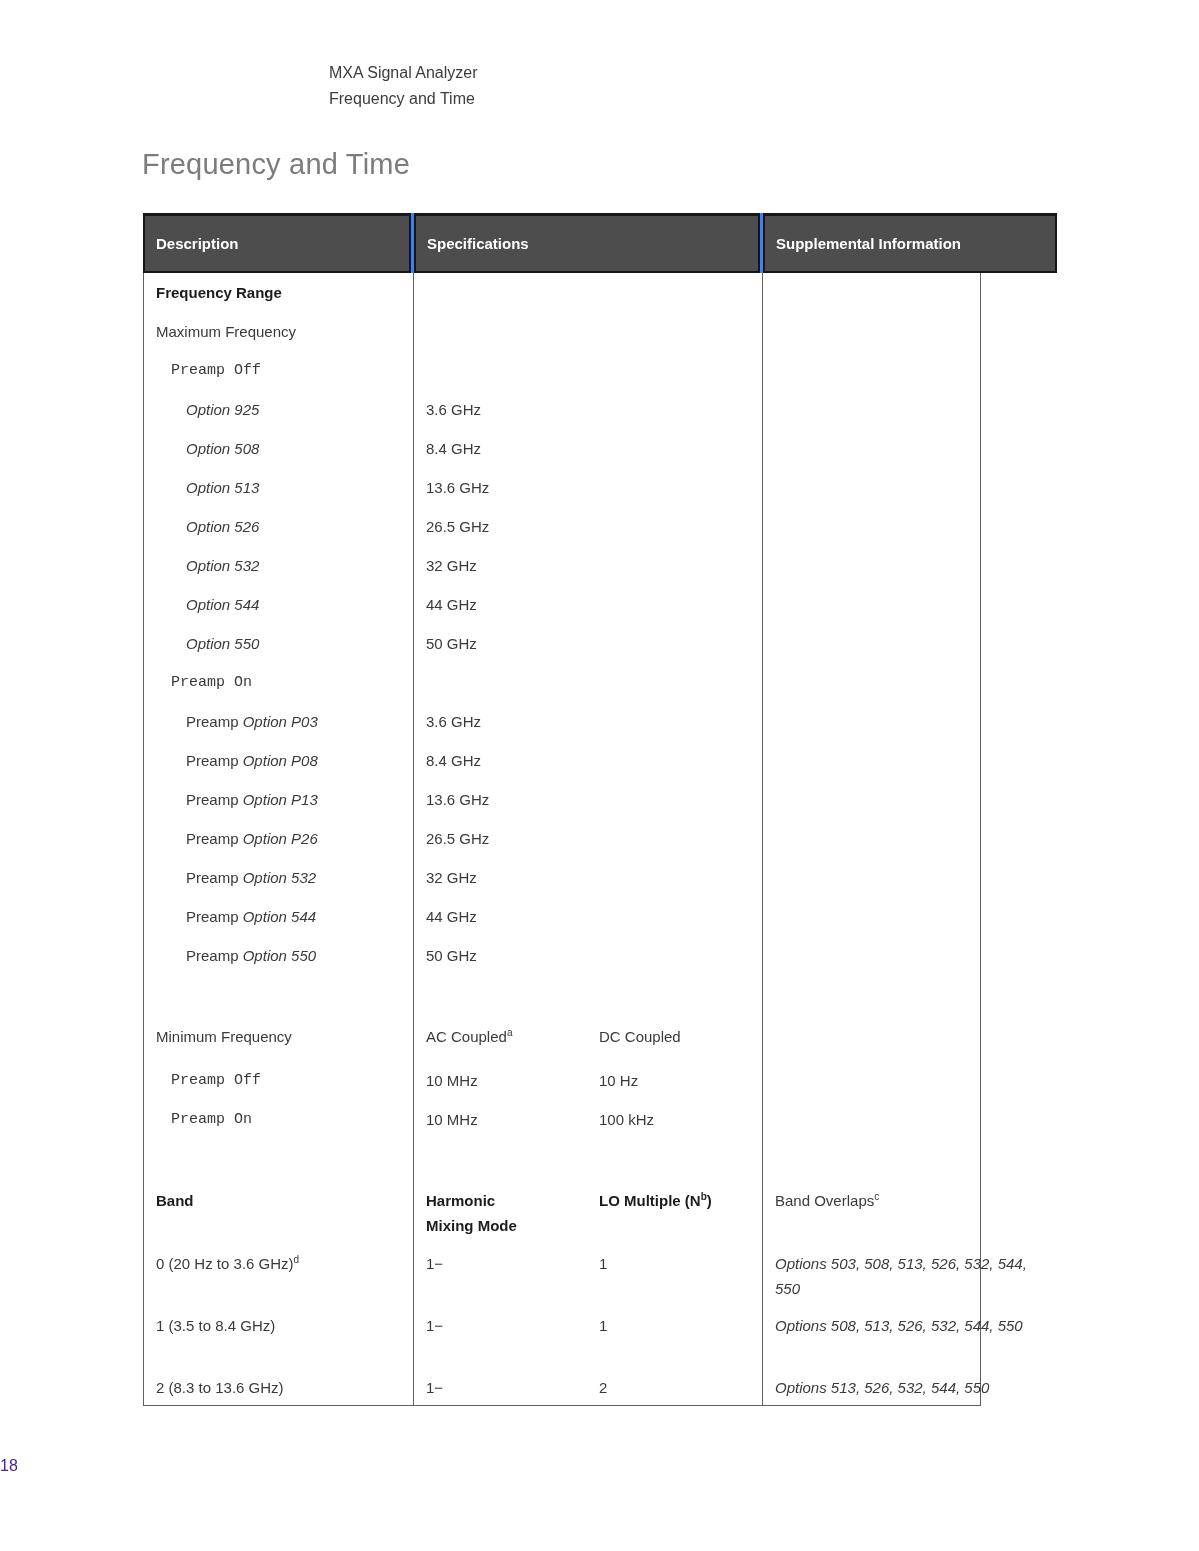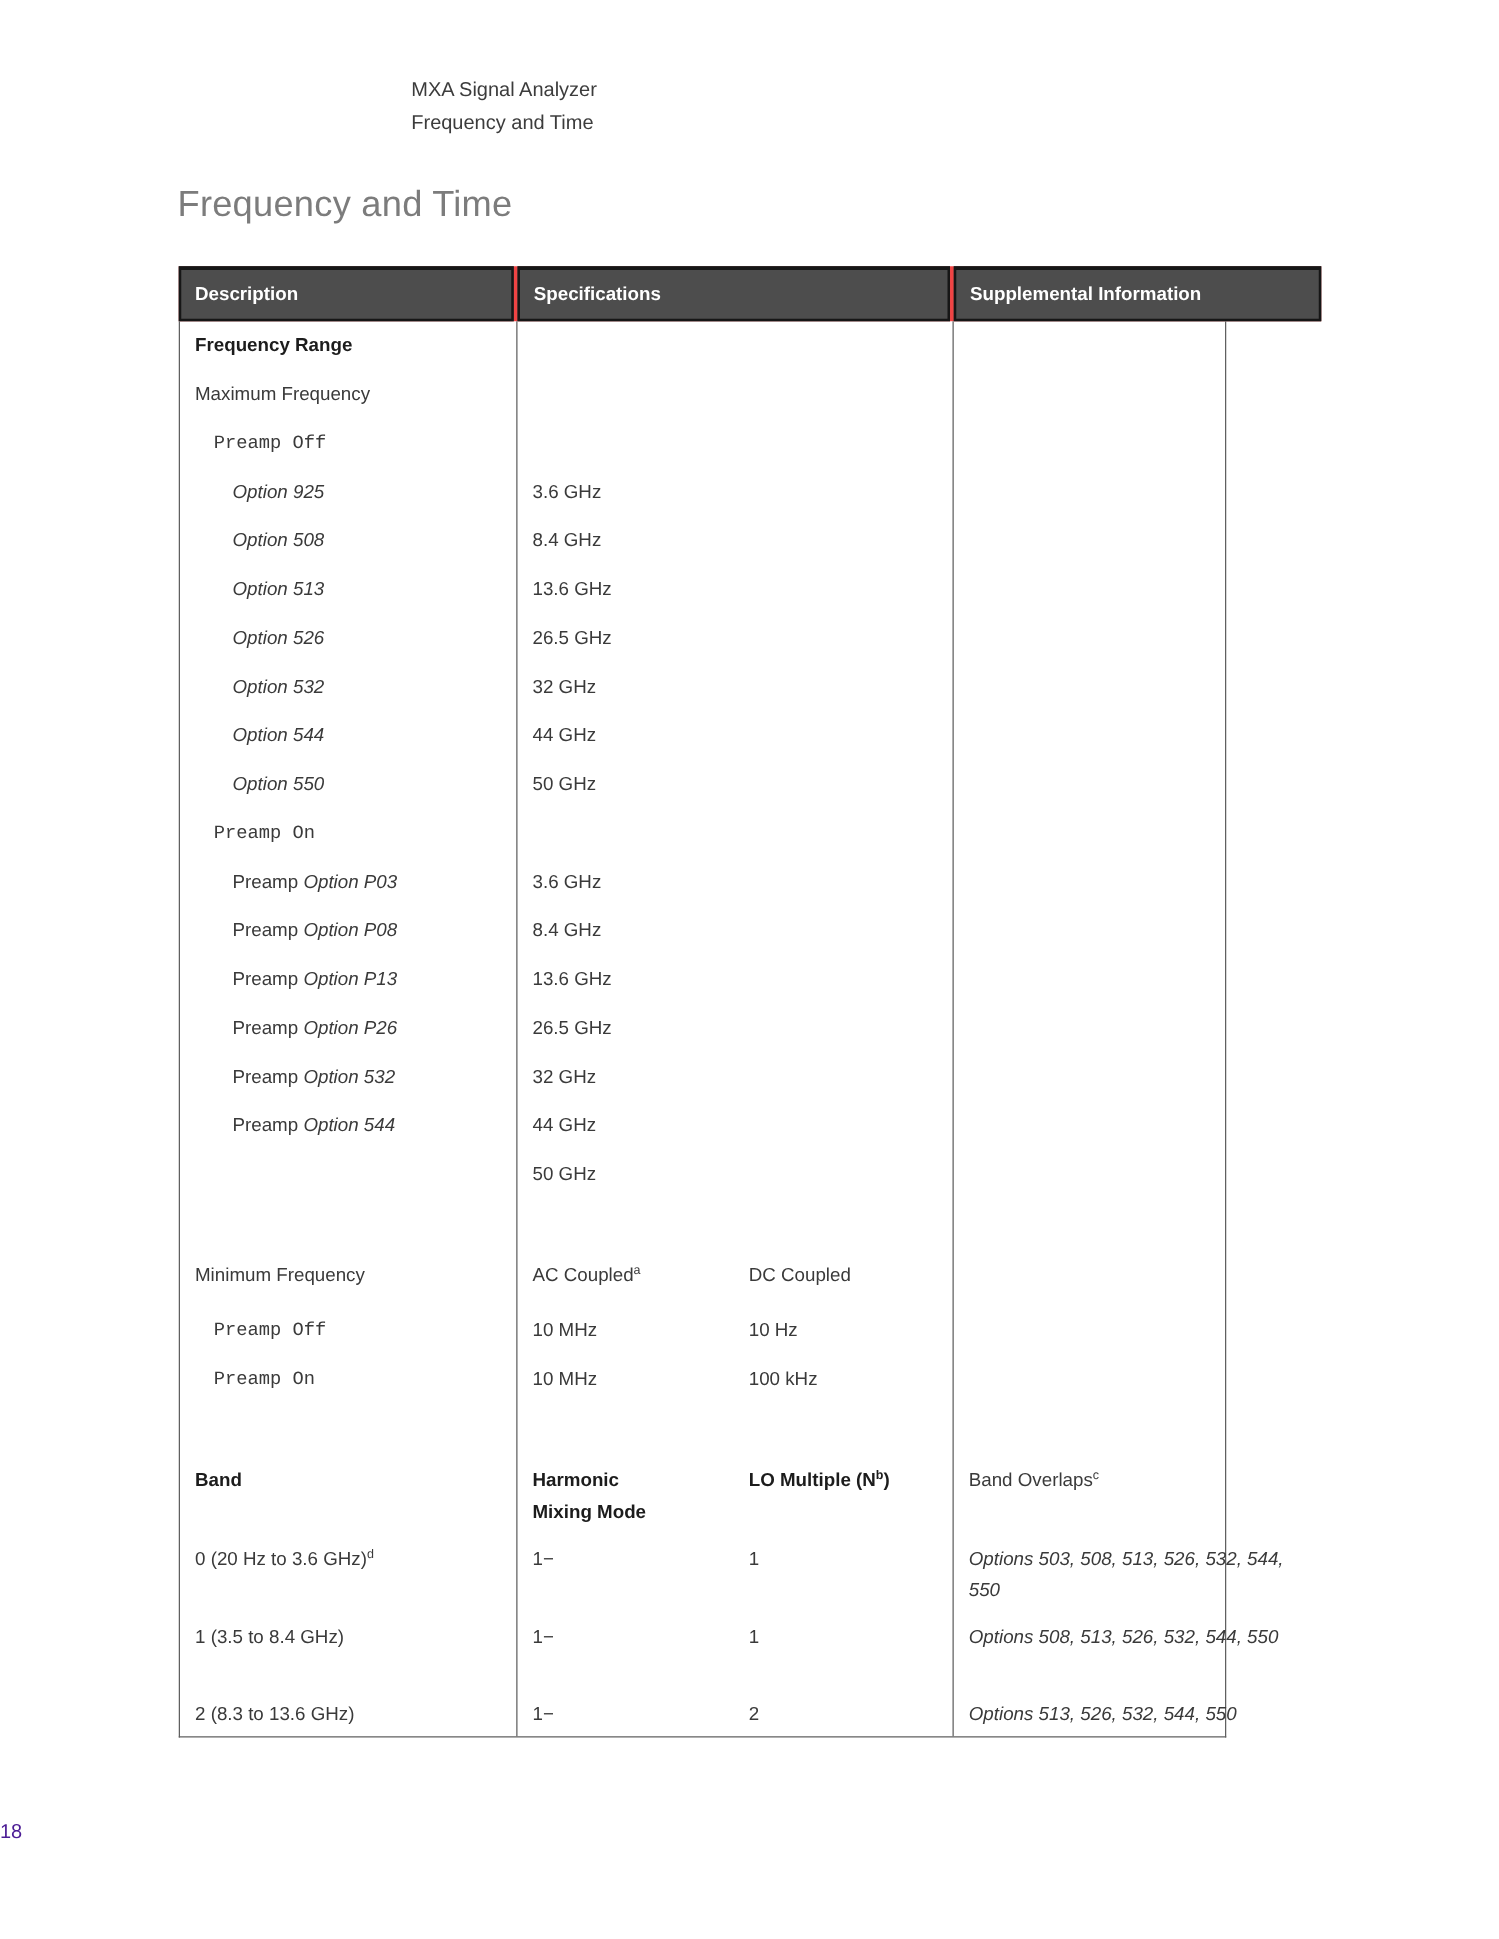--- a/index.html
+++ b/index.html
@@ -34,21 +34,21 @@
     letter-spacing: 0.2px;
   }
 
   
   .spec-table {
     position: absolute;
     left: 143px;
     top: 213px;
     width: 914px;
   }
-  .thead { display: flex; height: 44px; background: #ef4444; }
+  .thead { display: flex; height: 60px; background: #3b82f6; }
   .th {
     box-sizing: border-box;
     background: #4d4d4d;
     color: #ffffff;
     font-weight: 700;
     font-size: 15px;
     display: flex;
     align-items: center;
     padding-left: 11px;
     border: 2px solid #161616;
@@ -196,20 +196,21 @@
       </div>
       <div class="trow">
         <div class="c d i2"><span>Preamp </span><span class="italic">Option 532</span></div>
         <div class="c s1">32 GHz</div>
       </div>
       <div class="trow">
         <div class="c d i2"><span>Preamp </span><span class="italic">Option 544</span></div>
         <div class="c s1">44 GHz</div>
       </div>
       <div class="trow">
+        <div class="c d i2"><span>Preamp </span><span class="italic">Option 550</span></div>
         <div class="c s1">50 GHz</div>
       </div>
 
       <div class="gap42"></div>
 
       <div class="trow h44">
         <div class="c d i0">Minimum Frequency</div>
         <div class="c s1"><span>AC Coupled</span><sup>a</sup></div>
         <div class="c s2">DC Coupled</div>
       </div>

